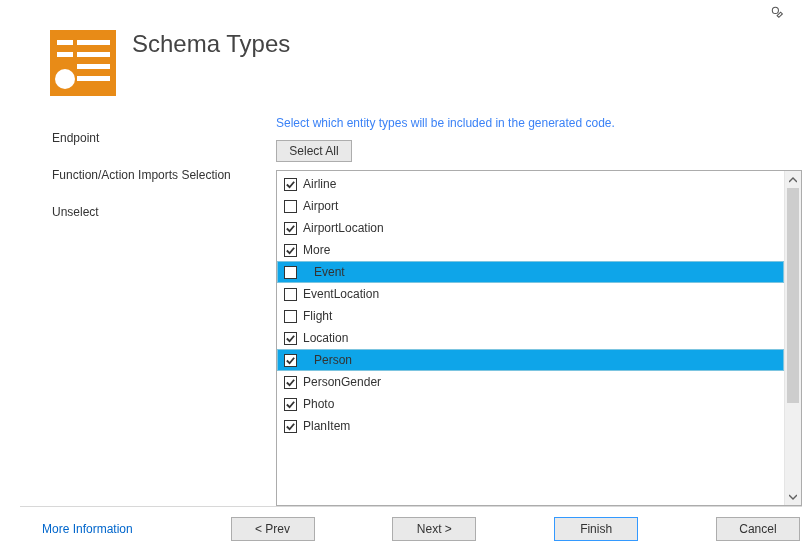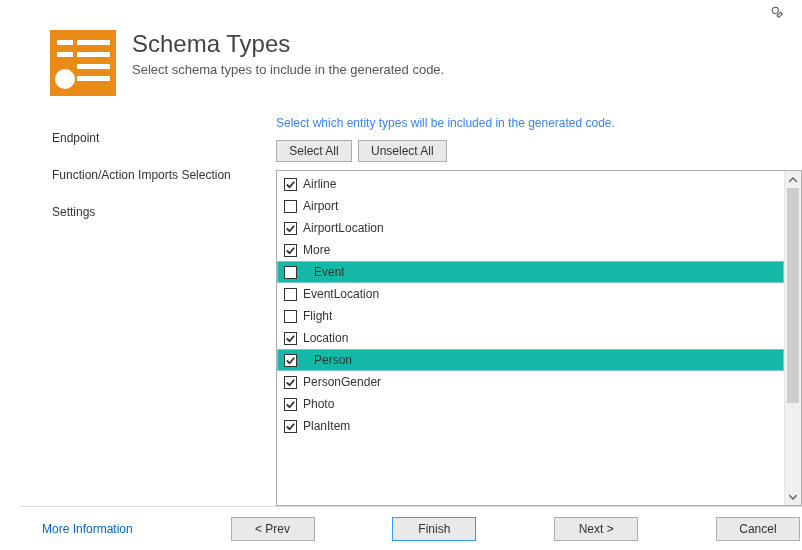--- a/index.html
+++ b/index.html
@@ -135,21 +135,21 @@
   }
   .row {
     display: flex;
     align-items: center;
     padding: 3px 6px;
     gap: 6px;
     font-size: 12px;
     border: 1px solid transparent;
   }
   .row.highlight {
-    background: #14b8a6;
+    background: #0ea5e9;
     border: 1px solid #7cc5e0;
     gap: 17px;
   }
   .chk {
     width: 13px; height: 13px;
     border: 1px solid #333;
     background: #fff;
     display: inline-flex;
     align-items: center;
     justify-content: center;
@@ -234,36 +234,34 @@
       <div class="hi-bar b1"></div>
       <div class="hi-bar b2"></div>
       <div class="hi-circle"></div>
       <div class="hi-line l1"></div>
       <div class="hi-line l2"></div>
       <div class="hi-line l3"></div>
       <div class="hi-line l4"></div>
     </div>
     <div class="header-text">
       <h1>Schema Types</h1>
-      <p>Select schema types to include in the generated code.</p>
     </div>
   </div>
 
   <div class="body">
     <div class="sidebar" id="sidebar">
         <div class="side-item"><span>Endpoint</span></div>
         <div class="side-item"><span>Function/Action Imports Selection</span></div>
-        <div class="side-item"><span>Settings</span></div>
+        <div class="side-item"><span>Unselect</span></div>
       </div>
 
     <div class="main">
       <div class="instruction">Select which entity types will be included in the generated code.</div>
       <div class="button-row">
         <button class="btn">Select All</button>
-        <button class="btn">Unselect All</button>
       </div>
       <div class="list-wrap">
         <div class="list" id="entity-list">
             <div class="row">
               <span class="chk checked">
                 <svg viewBox="0 0 12 12">
                   <path d="M2 6 L5 9 L10 3"></path>
                 </svg>
               </span>
               <span>Airline</span>
@@ -354,17 +352,17 @@
               </svg>
           </div>
         </div>
       </div>
     </div>
   </div>
 
   <div class="footer">
     <a class="link">More Information</a>
     <button class="fbtn">&lt; Prev</button>
+    <button class="fbtn">Next &gt;</button>
     <button class="fbtn primary">Finish</button>
-    <button class="fbtn">Next &gt;</button>
     <button class="fbtn">Cancel</button>
   </div>
 </div>
 
 </body></html>

